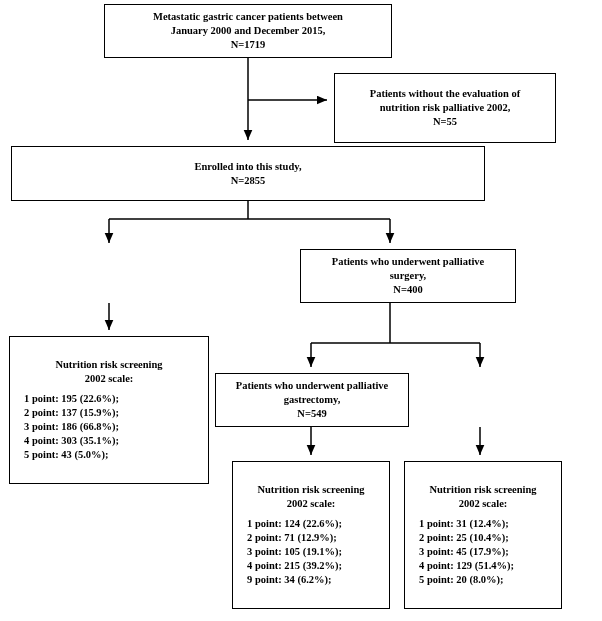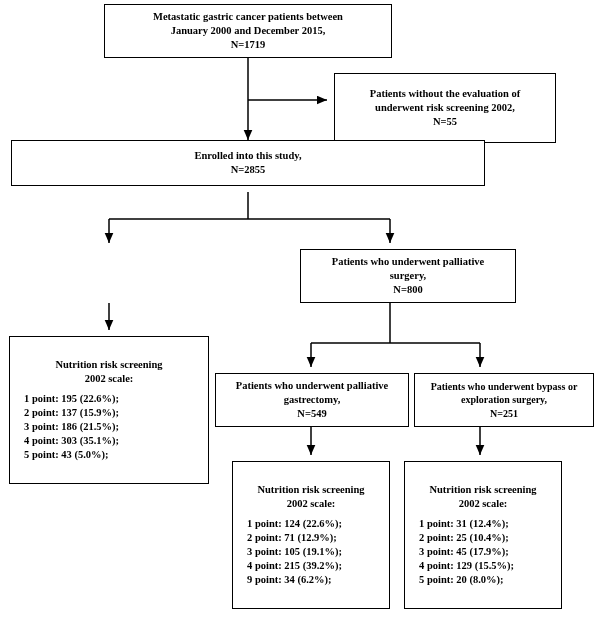--- a/index.html
+++ b/index.html
@@ -97,71 +97,66 @@
   </svg>
 
   <div class="box center" style="left:104px; top:4px; width:288px; height:54px;">
     <div class="line">Metastatic gastric cancer patients between</div>
     <div class="line">January 2000 and December 2015,</div>
     <div class="line">N=1719</div>
   </div>
 
   <div class="box center" style="left:334px; top:73px; width:222px; height:70px;">
     <div class="line">Patients without the evaluation of</div>
-    <div class="line">underwent risk screening 2002,</div>
+    <div class="line">nutrition risk palliative 2002,</div>
     <div class="line">N=55</div>
   </div>
 
-  <div class="box center" style="left:11px; top:140px; width:474px; height:46px;">
+  <div class="box center" style="left:11px; top:146px; width:474px; height:55px;">
     <div class="line">Enrolled into this study,</div>
     <div class="line">N=2855</div>
   </div>
 
 
   <div class="box center" style="left:300px; top:249px; width:216px; height:54px;">
     <div class="line">Patients who underwent palliative</div>
     <div class="line">surgery,</div>
-    <div class="line">N=800</div>
+    <div class="line">N=400</div>
   </div>
 
   <div class="box left leftlines" style="left:9px; top:336px; width:200px; height:148px; padding:10px 14px;">
     <div class="hdr">Nutrition risk screening</div>
     <div class="hdr" style="margin-bottom:6px;">2002 scale:</div>
     <div class="line">1 point: 195 (22.6%);</div>
     <div class="line">2 point: 137 (15.9%);</div>
-    <div class="line">3 point: 186 (21.5%);</div>
+    <div class="line">3 point: 186 (66.8%);</div>
     <div class="line">4 point: 303 (35.1%);</div>
     <div class="line">5 point: 43 (5.0%);</div>
   </div>
 
   <div class="box center" style="left:215px; top:373px; width:194px; height:54px;">
     <div class="line">Patients who underwent palliative</div>
     <div class="line">gastrectomy,</div>
     <div class="line">N=549</div>
   </div>
 
-  <div class="box center" style="left:414px; top:373px; width:180px; height:54px;">
-    <div class="line" style="font-size:10px;">Patients who underwent bypass or</div>
-    <div class="line" style="font-size:10px;">exploration surgery,</div>
-    <div class="line" style="font-size:10px;">N=251</div>
-  </div>
 
   <div class="box left leftlines" style="left:232px; top:461px; width:158px; height:148px; padding:10px 14px;">
     <div class="hdr">Nutrition risk screening</div>
     <div class="hdr" style="margin-bottom:6px;">2002 scale:</div>
     <div class="line">1 point: 124 (22.6%);</div>
     <div class="line">2 point: 71 (12.9%);</div>
     <div class="line">3 point: 105 (19.1%);</div>
     <div class="line">4 point: 215 (39.2%);</div>
     <div class="line">9 point: 34 (6.2%);</div>
   </div>
 
   <div class="box left leftlines" style="left:404px; top:461px; width:158px; height:148px; padding:10px 14px;">
     <div class="hdr">Nutrition risk screening</div>
     <div class="hdr" style="margin-bottom:6px;">2002 scale:</div>
     <div class="line">1 point: 31 (12.4%);</div>
     <div class="line">2 point: 25 (10.4%);</div>
     <div class="line">3 point: 45 (17.9%);</div>
-    <div class="line">4 point: 129 (15.5%);</div>
+    <div class="line">4 point: 129 (51.4%);</div>
     <div class="line">5 point: 20 (8.0%);</div>
   </div>
 
 </div>
 
 </body></html>

